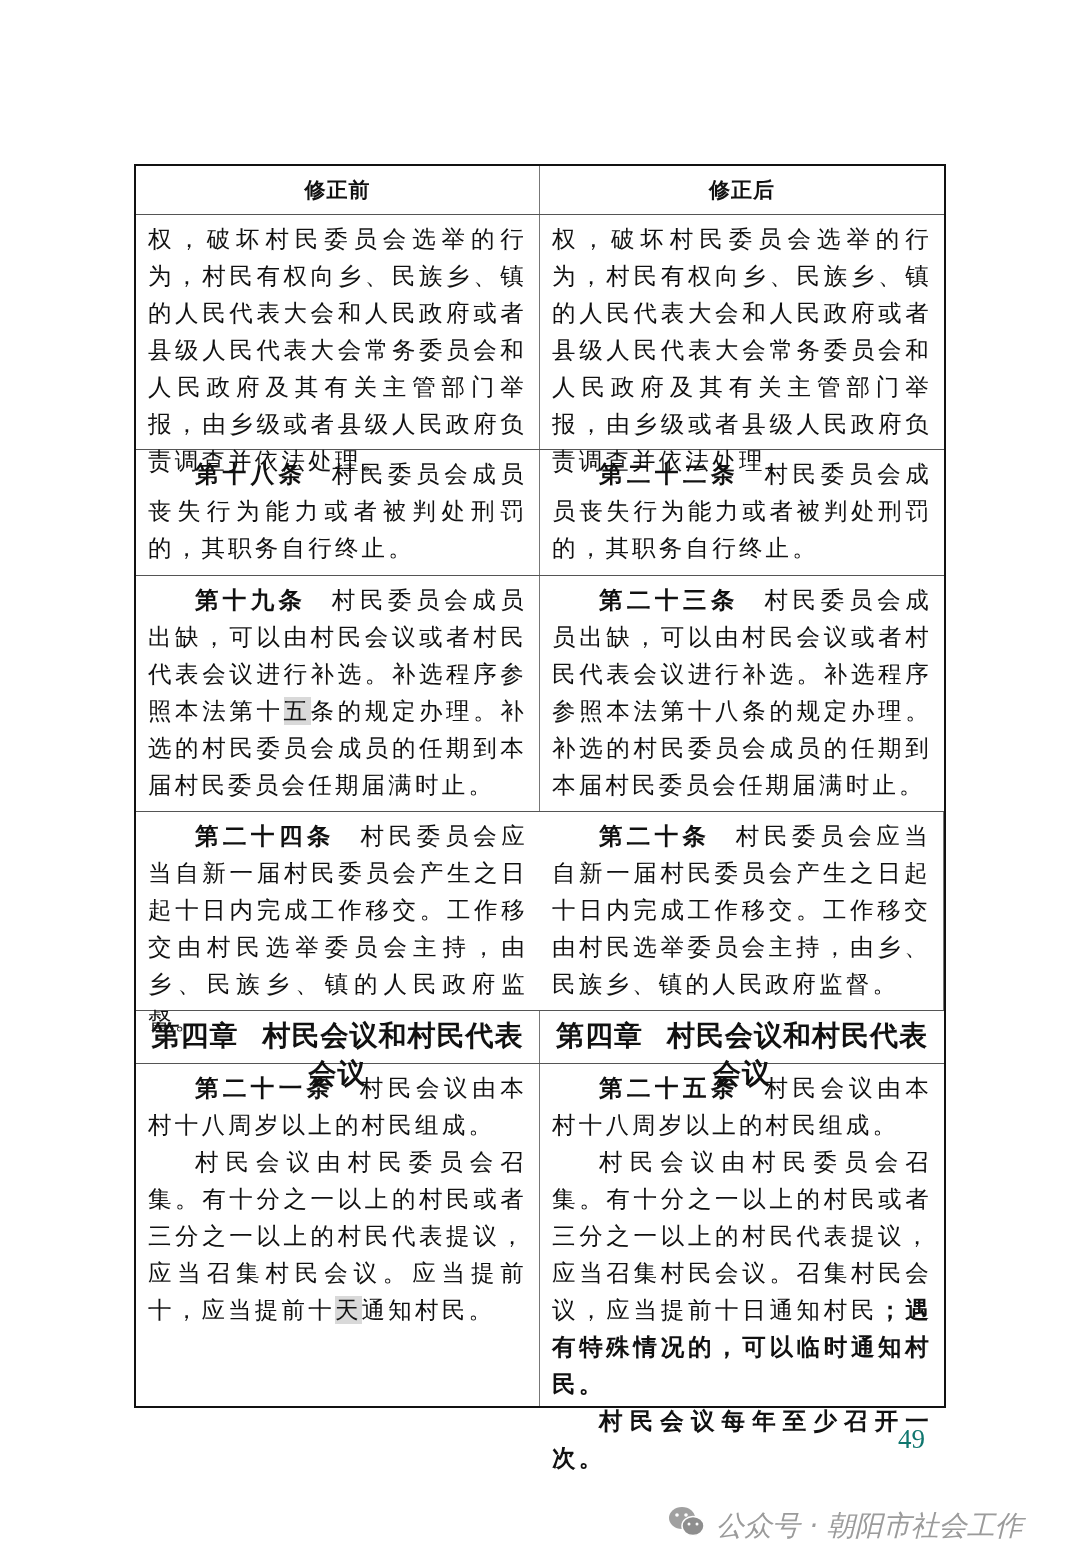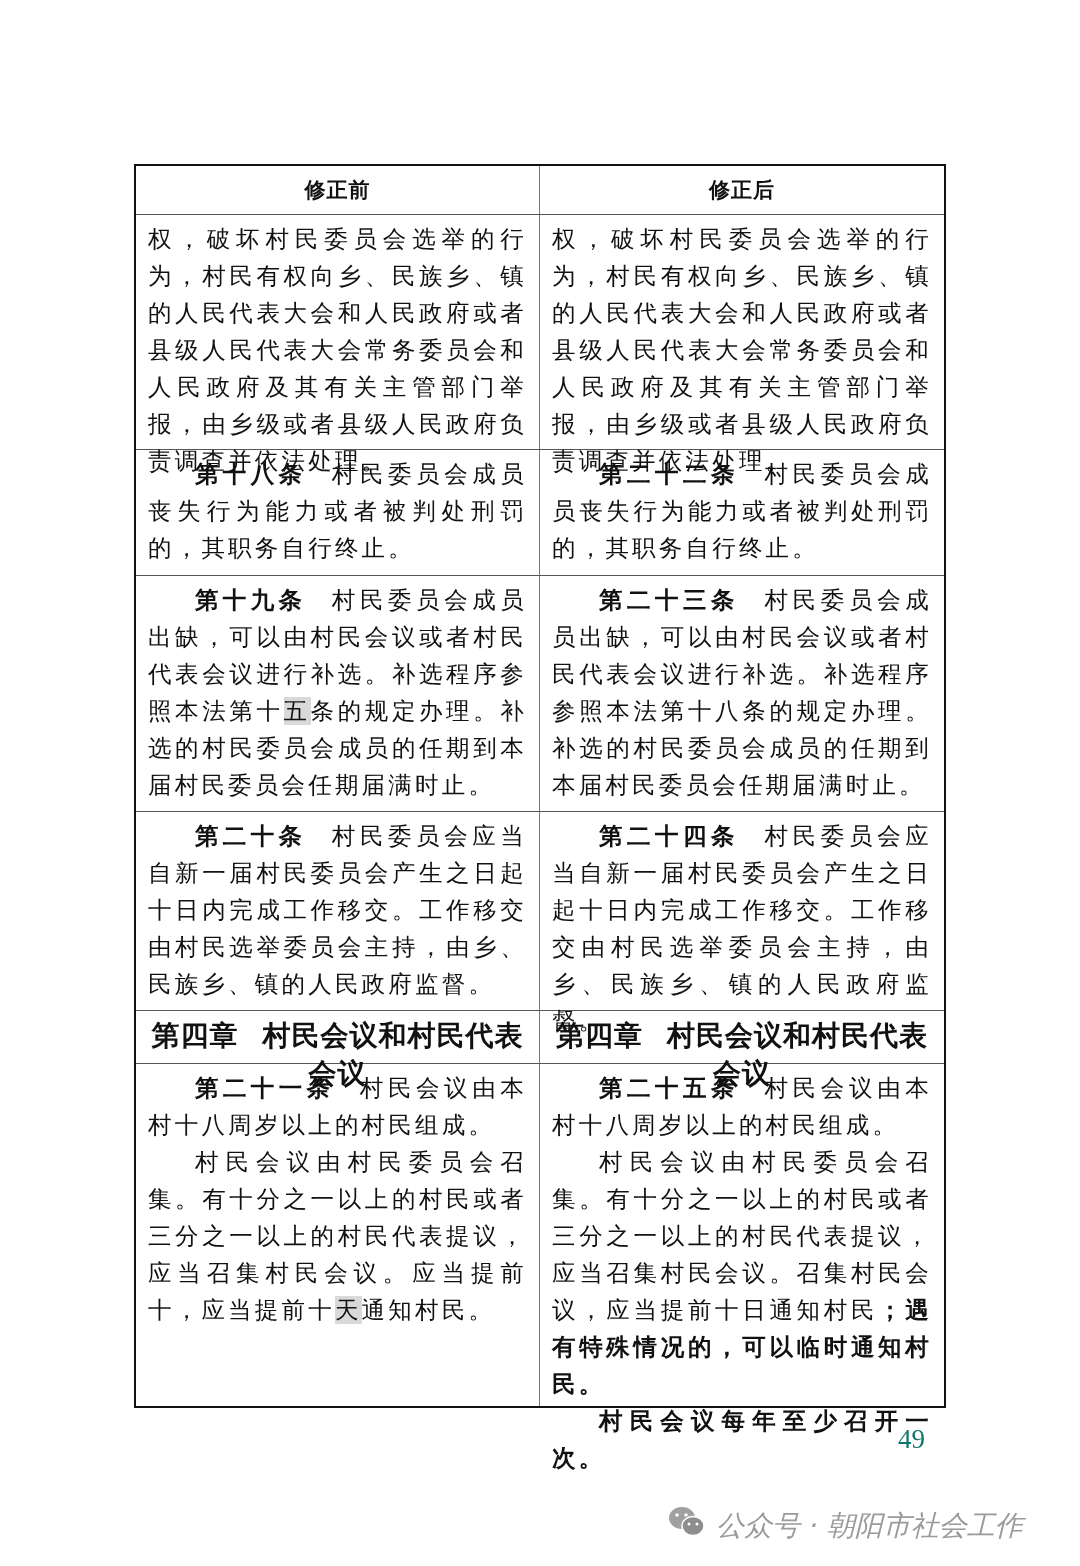--- a/index.html
+++ b/index.html
@@ -60,25 +60,25 @@
   <div class="row" style="height:236px">
     <div class="cell left">
       <p class="indent"><span class="art">第十九条</span><span class="gap"></span><span>村民委员会成员出缺，可以由村民会议或者村民代表会议进行补选。补选程序参照本法第十</span><span class="hl">五</span><span>条的规定办理。补选的村民委员会成员的任期到本届村民委员会任期届满时止。</span></p>
     </div>
     <div class="cell">
       <p class="indent"><span class="art">第二十三条</span><span class="gap"></span><span>村民委员会成员出缺，可以由村民会议或者村民代表会议进行补选。补选程序参照本法第十八条的规定办理。补选的村民委员会成员的任期到本届村民委员会任期届满时止。</span></p>
     </div>
   </div>
 
   <div class="row" style="height:199px">
+    <div class="cell">
+      <p class="indent"><span class="art">第二十四条</span><span class="gap"></span><span>村民委员会应当自新一届村民委员会产生之日起十日内完成工作移交。工作移交由村民选举委员会主持，由乡、民族乡、镇的人民政府监督。</span></p>
+    </div>
     <div class="cell left">
       <p class="indent"><span class="art">第二十条</span><span class="gap"></span><span>村民委员会应当自新一届村民委员会产生之日起十日内完成工作移交。工作移交由村民选举委员会主持，由乡、民族乡、镇的人民政府监督。</span></p>
-    </div>
-    <div class="cell">
-      <p class="indent"><span class="art">第二十四条</span><span class="gap"></span><span>村民委员会应当自新一届村民委员会产生之日起十日内完成工作移交。工作移交由村民选举委员会主持，由乡、民族乡、镇的人民政府监督。</span></p>
     </div>
   </div>
 
   <div class="row chap" style="height:53px">
     <div class="cell left"><span>第四章</span><span class="gap"></span><span>村民会议和村民代表会议</span></div>
     <div class="cell"><span>第四章</span><span class="gap"></span><span>村民会议和村民代表会议</span></div>
   </div>
 
   <div class="row" style="height:343px">
     <div class="cell left">

